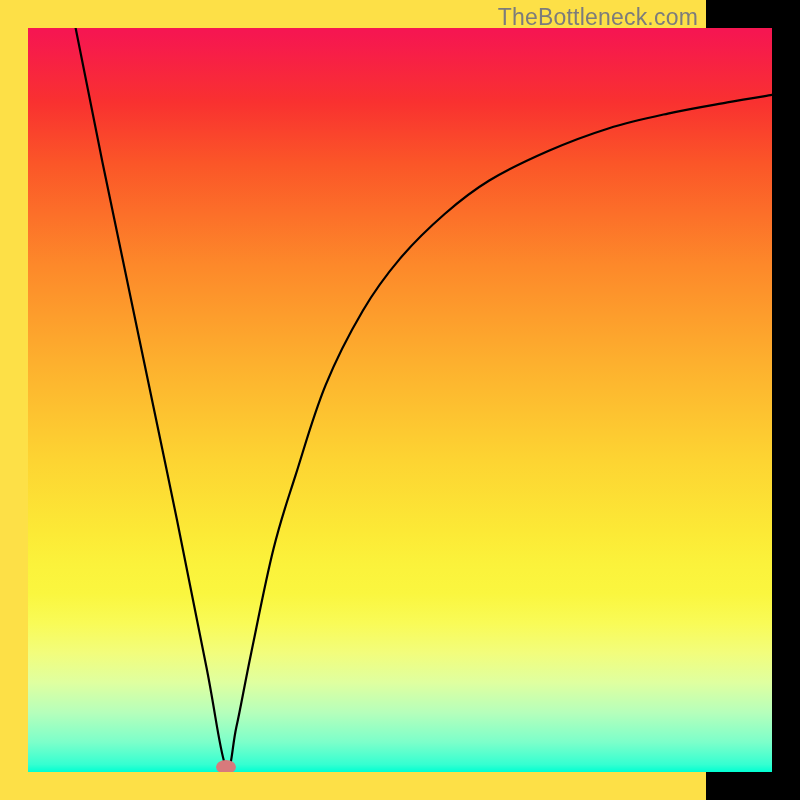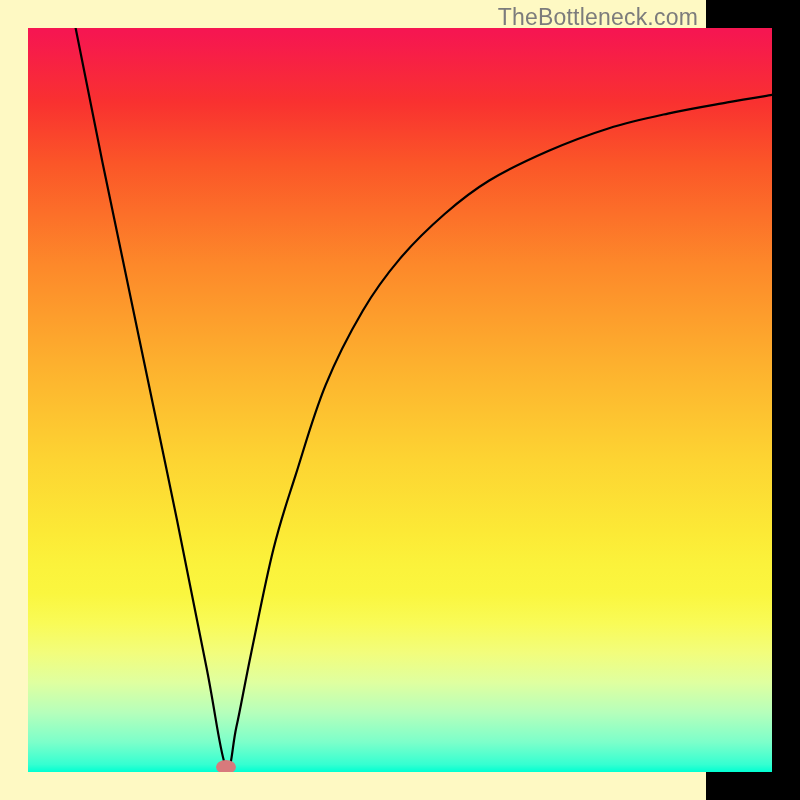--- a/index.html
+++ b/index.html
@@ -8,21 +8,21 @@
     width: 800px;
     height: 800px;
     background: #000;
     font-family: Arial, Helvetica, sans-serif;
     overflow: hidden;
   }
   .frame {
     position: relative;
     width: 706px;
     height: 800px;
-    background: #fef9c3;
+    background: #fde047;
   }
   .plot {
     position: absolute;
     left: 28px;
     top: 28px;
     width: 744px;
     height: 744px;
     overflow: hidden;
   }
   .gradient {

